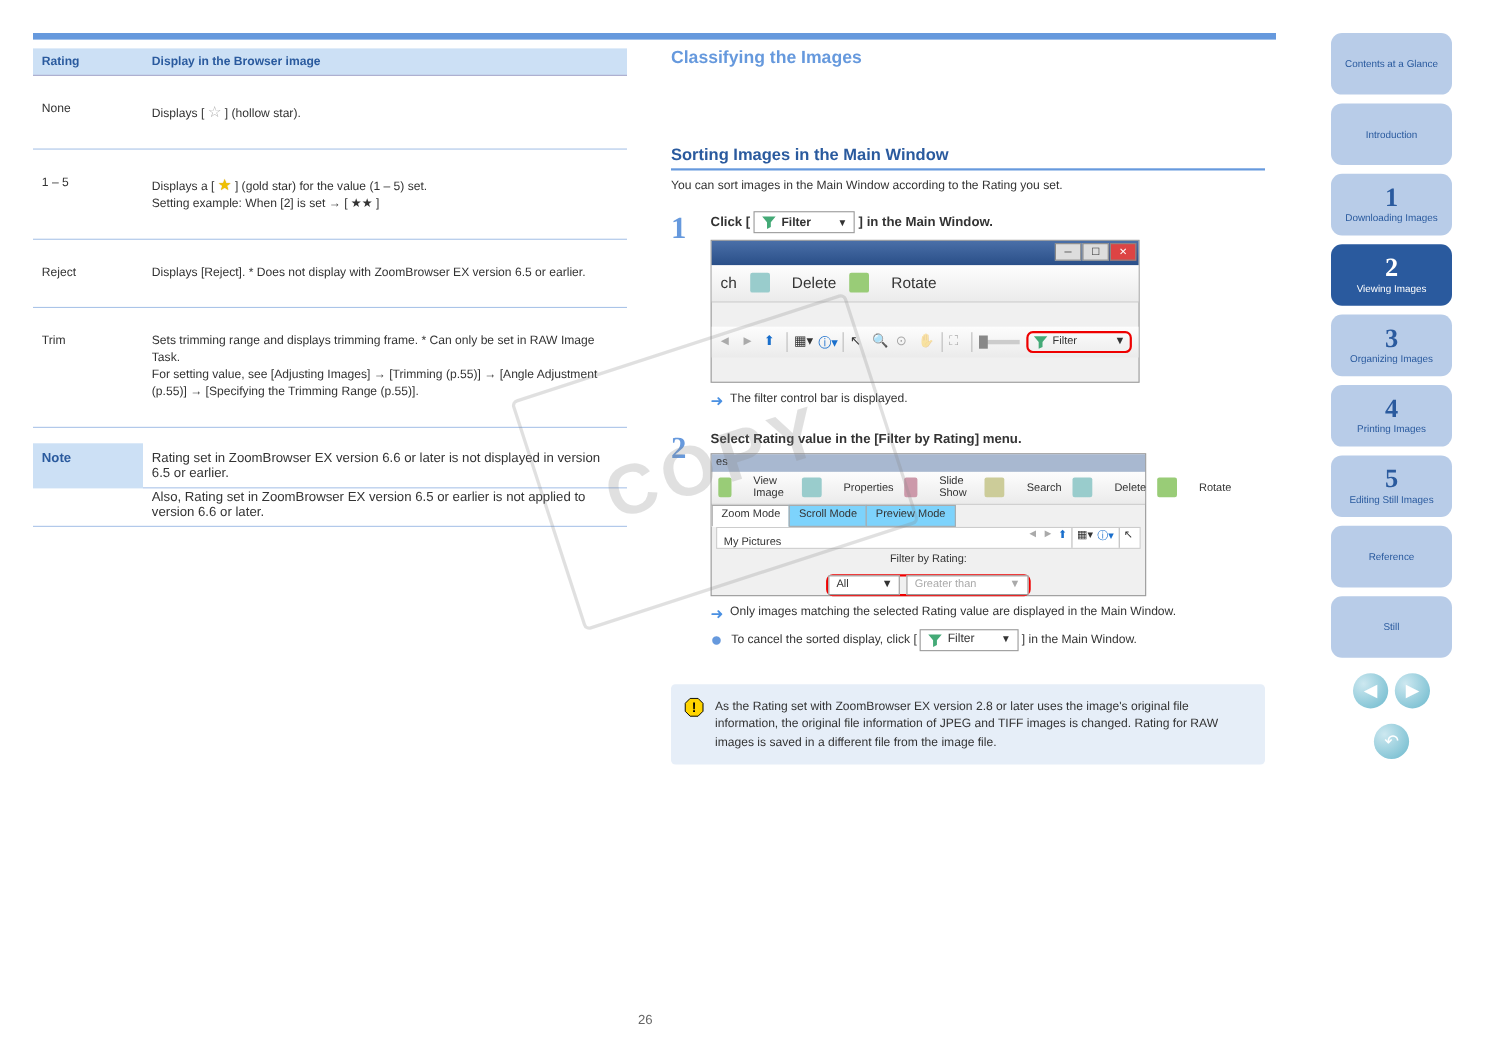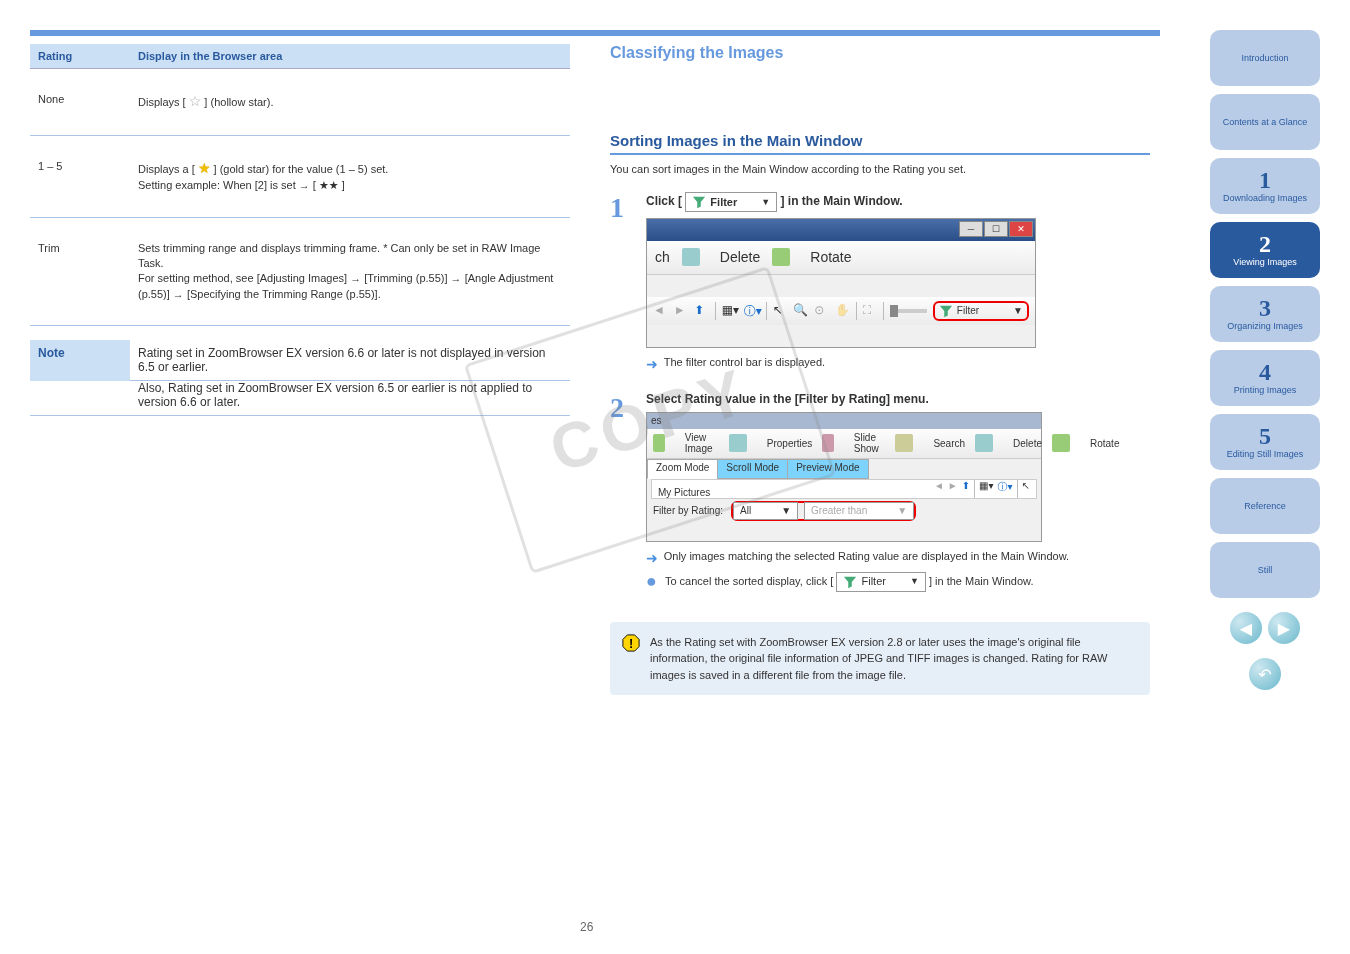--- a/index.html
+++ b/index.html
@@ -44,21 +44,21 @@
   .arrow-line { display: flex; align-items: flex-start; gap: 6px; font-size: 11px; margin-bottom: 6px; }
   .blue-arrow { color: #4a90e2; font-size: 14px; }
   .screenshot2 { width: 396px; height: 130px; background: #f0f0f0; border: 1px solid #999; margin-bottom: 8px; }
   .ss2-titlebar { background: #a8b8d0; height: 16px; font-size: 10px; padding: 0 4px; color: #333; line-height: 16px; }
   .ss2-toolbar { background: linear-gradient(#fdfdfd, #ebebeb); height: 30px; display: flex; align-items: center; gap: 10px; padding: 0 6px; font-size: 10px; border-bottom: 1px solid #ccc; }
   .ss2-tabs { display: flex; height: 20px; font-size: 10px; }
   .ss2-tab { border: 1px solid #aaa; padding: 2px 8px; background: #7dd3fc; margin-right: -1px; }
   .ss2-tab.active { background: #fff; border-bottom: 1px solid #fff; }
   .ss2-path { background: #fff; height: 20px; display: flex; align-items: flex-end; justify-content: space-between; padding: 0 6px; font-size: 10px; border: 1px solid #ccc; margin: 0 4px; }
   .ss2-icons { display: flex; gap: 4px; }
-  .ss2-filter-row { display: flex; align-items: center; gap: 8px; padding: 4px 6px; font-size: 10px; height: 24px; }
+  .ss2-filter-row { display: flex; align-items: center; gap: 8px; padding: 4px 6px; font-size: 10px; height: 24px; flex-direction: column; }
   .ss2-hl { border: 2px solid #e00; border-radius: 6px; padding: 0; display: flex; gap: 6px; height: 20px; align-items: center; }
   .ss2-hl .dd { border: 1px solid #999; background: #fff; padding: 0 6px; height: 18px; display: flex; align-items: center; font-size: 10px; gap: 30px; }
   .ss2-hl .dd.disabled { color: #aaa; }
   .bullet-line { display: flex; gap: 8px; font-size: 11px; line-height: 1.5; }
   .blue-bullet { color: #6699dd; font-size: 18px; line-height: 1; }
   .warning-box { background: #e6eef8; border-radius: 4px; padding: 12px; margin-top: 30px; display: flex; gap: 10px; font-size: 11px; line-height: 1.5; }
   .warn-ico { width: 18px; height: 18px; flex-shrink: 0; }
   .warn-ico svg { width: 18px; height: 18px; }
   .copy-stamp { position: absolute; left: 490px; top: 310px; width: 320px; height: 220px; transform: rotate(-18deg); opacity: 0.25; pointer-events: none; }
   .copy-stamp .frame { border: 3px solid #888; border-radius: 6px; width: 100%; height: 100%; display: flex; align-items: center; justify-content: center; }
@@ -81,42 +81,46 @@
 <div class="page">
   <div class="header-bar"></div>
 
   <div class="cols">
 
     <div class="left-col">
       <table class="ratings">
         <thead>
           <tr>
             <th>Rating</th>
-            <th>Display in the Browser area</th>
+            <th>Display in the Browser image</th>
           </tr>
         </thead>
         <tbody>
           <tr>
             <td>None</td>
             <td>
               <span>Displays [ </span><span class="star-outline">☆</span><span> ] (hollow star).</span>
             </td>
           </tr>
           <tr>
             <td>1 – 5</td>
             <td>
               <span>Displays a [ </span><span class="star-gold">★</span><span> ] (gold star) for the value (1 – 5) set.</span><br>
               <span>Setting example: </span><span>When [2] is set → [ ★★ ]</span>
             </td>
           </tr>
           <tr>
+            <td>Reject</td>
+            <td>Displays [Reject].                                                                     * Does not display with ZoomBrowser EX version 6.5 or earlier.</td>
+          </tr>
+          <tr>
             <td>Trim</td>
             <td>
               <span>Sets trimming range and displays trimming frame.                          * Can only be set in RAW Image Task.</span><br>
-              <span>For setting method, see </span><span>[Adjusting Images] → [Trimming (p.55)] → [Angle Adjustment (p.55)] → [Specifying the Trimming Range (p.55)].</span>
+              <span>For setting value, see </span><span>[Adjusting Images] → [Trimming (p.55)] → [Angle Adjustment (p.55)] → [Specifying the Trimming Range (p.55)].</span>
             </td>
           </tr>
         </tbody>
       </table>
 
       <div class="note-box">
         <div class="note-row">
           <div class="note-label">Note</div>
           <div class="note-text">Rating set in ZoomBrowser EX version 6.6 or later is not displayed in version 6.5 or earlier.</div>
         </div>
@@ -301,24 +305,24 @@
 </div>
 
 <div class="copy-stamp">
   <div class="frame">
       <div class="txt">COPY</div>
     </div>
 </div>
 
 <div class="sidenav">
   <div class="nav-btn">
+      <span class="lbl">Contents at a Glance</span>
+    </div>
+  <div class="nav-btn">
       <span class="lbl">Introduction</span>
-    </div>
-  <div class="nav-btn">
-      <span class="lbl">Contents at a Glance</span>
     </div>
   <div class="nav-btn">
       <span class="num">1</span>
       <span class="lbl">Downloading Images</span>
     </div>
   <div class="nav-btn active">
       <span class="num">2</span>
       <span class="lbl">Viewing Images</span>
     </div>
   <div class="nav-btn">

